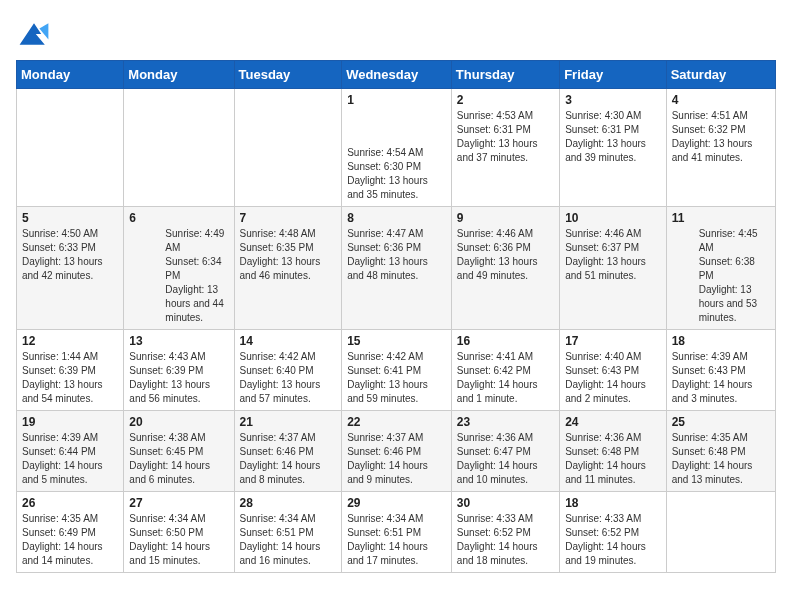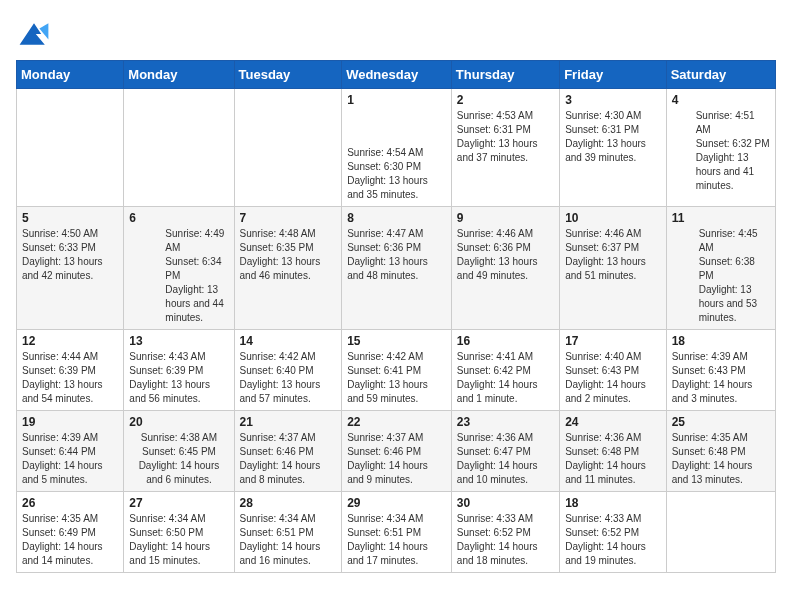--- a/index.html
+++ b/index.html
@@ -141,21 +141,21 @@
 Daylight: 13 hours and 37 minutes.</div>
         </td>
         <td>
           <span class="day-num">3</span>
           <div class="day-info" style="white-space: pre-line;">Sunrise: 4:30 AM
 Sunset: 6:31 PM
 Daylight: 13 hours and 39 minutes.</div>
         </td>
         <td>
           <span class="day-num">4</span>
-          <div class="day-info" style="white-space: pre-line; margin-left: 24px;">Sunrise: 4:51 AM
+          <div class="day-info" style="white-space: pre-line;">Sunrise: 4:51 AM
 Sunset: 6:32 PM
 Daylight: 13 hours and 41 minutes.</div>
         </td>
       </tr>
       <tr>
         <td>
           <span class="day-num">5</span>
           <div class="day-info" style="white-space: pre-line;">Sunrise: 4:50 AM
 Sunset: 6:33 PM
 Daylight: 13 hours and 42 minutes.</div>
@@ -193,21 +193,21 @@
         <td>
           <span class="day-num">11</span>
           <div class="day-info" style="white-space: pre-line; margin-left: 27px;">Sunrise: 4:45 AM
 Sunset: 6:38 PM
 Daylight: 13 hours and 53 minutes.</div>
         </td>
       </tr>
       <tr>
         <td>
           <span class="day-num">12</span>
-          <div class="day-info" style="white-space: pre-line;">Sunrise: 4:44 AM
+          <div class="day-info" style="white-space: pre-line;">Sunrise: 1:44 AM
 Sunset: 6:39 PM
 Daylight: 13 hours and 54 minutes.</div>
         </td>
         <td>
           <span class="day-num">13</span>
           <div class="day-info" style="white-space: pre-line;">Sunrise: 4:43 AM
 Sunset: 6:39 PM
 Daylight: 13 hours and 56 minutes.</div>
         </td>
         <td>
@@ -243,21 +243,21 @@
       </tr>
       <tr>
         <td>
           <span class="day-num">19</span>
           <div class="day-info" style="white-space: pre-line;">Sunrise: 4:39 AM
 Sunset: 6:44 PM
 Daylight: 14 hours and 5 minutes.</div>
         </td>
         <td>
           <span class="day-num">20</span>
-          <div class="day-info" style="white-space: pre-line; text-align: center;">Sunrise: 4:38 AM
+          <div class="day-info" style="white-space: pre-line;">Sunrise: 4:38 AM
 Sunset: 6:45 PM
 Daylight: 14 hours and 6 minutes.</div>
         </td>
         <td>
           <span class="day-num">21</span>
           <div class="day-info" style="white-space: pre-line;">Sunrise: 4:37 AM
 Sunset: 6:46 PM
 Daylight: 14 hours and 8 minutes.</div>
         </td>
         <td>

